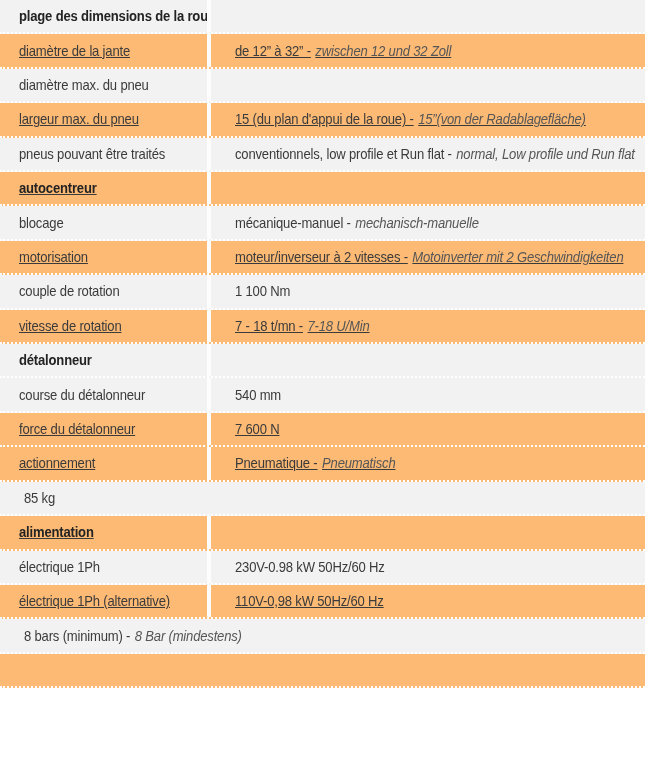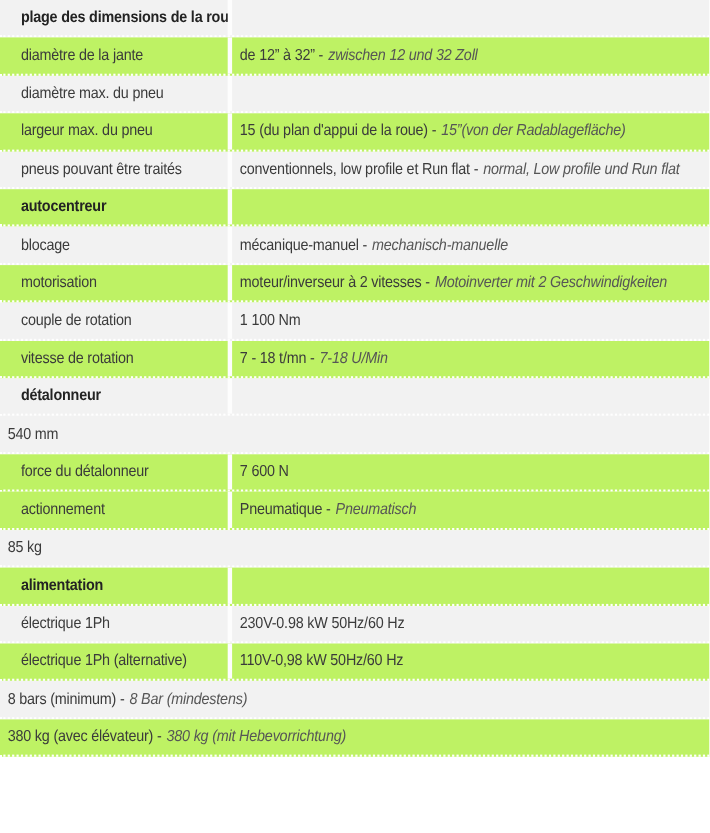--- a/index.html
+++ b/index.html
@@ -19,37 +19,36 @@
   }
   .row {
     height: 34.41px;
     box-sizing: border-box;
     display: flex;
     align-items: stretch;
     border-bottom: 2px dotted #ffffff;
     flex: 0 0 auto;
   }
   .row.light { background: #f2f2f2; }
-  .row.dark  { background: #bef264; }
+  .row.dark  { background: #fdba74; text-decoration: underline; }
   .cell-label {
     width: 211px;
     box-sizing: border-box;
     border-right: 4px solid #fdfdfd;
     display: flex;
     align-items: center;
     padding-left: 19px;
     overflow: hidden;
   }
   .cell-value {
     flex: 1;
     display: flex;
     align-items: center;
-    padding-left: 7px;
+    padding-left: 24px;
     overflow: hidden;
-    text-align: right;
   }
   .txt {
     display: inline-block;
     white-space: nowrap;
     transform: scaleX(0.9);
     transform-origin: left center;
     letter-spacing: -0.2px;
   }
   .row.section .cell-label .txt,
   .row.bold-label .cell-label .txt {
@@ -153,20 +152,23 @@
 
   <div class="row light section">
     <div class="cell-label">
         <span class="txt">détalonneur</span>
       </div>
     <div class="cell-value"></div>
   </div>
 
 
   <div class="row light">
+    <div class="cell-label">
+        <span class="txt">course du détalonneur</span>
+      </div>
     <div class="cell-value">
         <span class="txt"><span class="val-fr">540 mm</span><span class="val-de"></span></span>
       </div>
   </div>
 
   <div class="row dark">
     <div class="cell-label">
         <span class="txt">force du détalonneur</span>
       </div>
     <div class="cell-value">
@@ -215,18 +217,15 @@
       </div>
   </div>
 
   <div class="row light">
     <div class="cell-value">
         <span class="txt"><span class="val-fr">8 bars (minimum) -</span><span class="val-de">8 Bar (mindestens)</span></span>
       </div>
   </div>
 
   <div class="row dark bold-label">
-    <div class="cell-value">
-        <span class="txt"><span class="val-fr">380 kg (avec élévateur) -</span><span class="val-de">380 kg (mit Hebevorrichtung)</span></span>
-      </div>
   </div>
 
 </div>
 
 </body></html>

